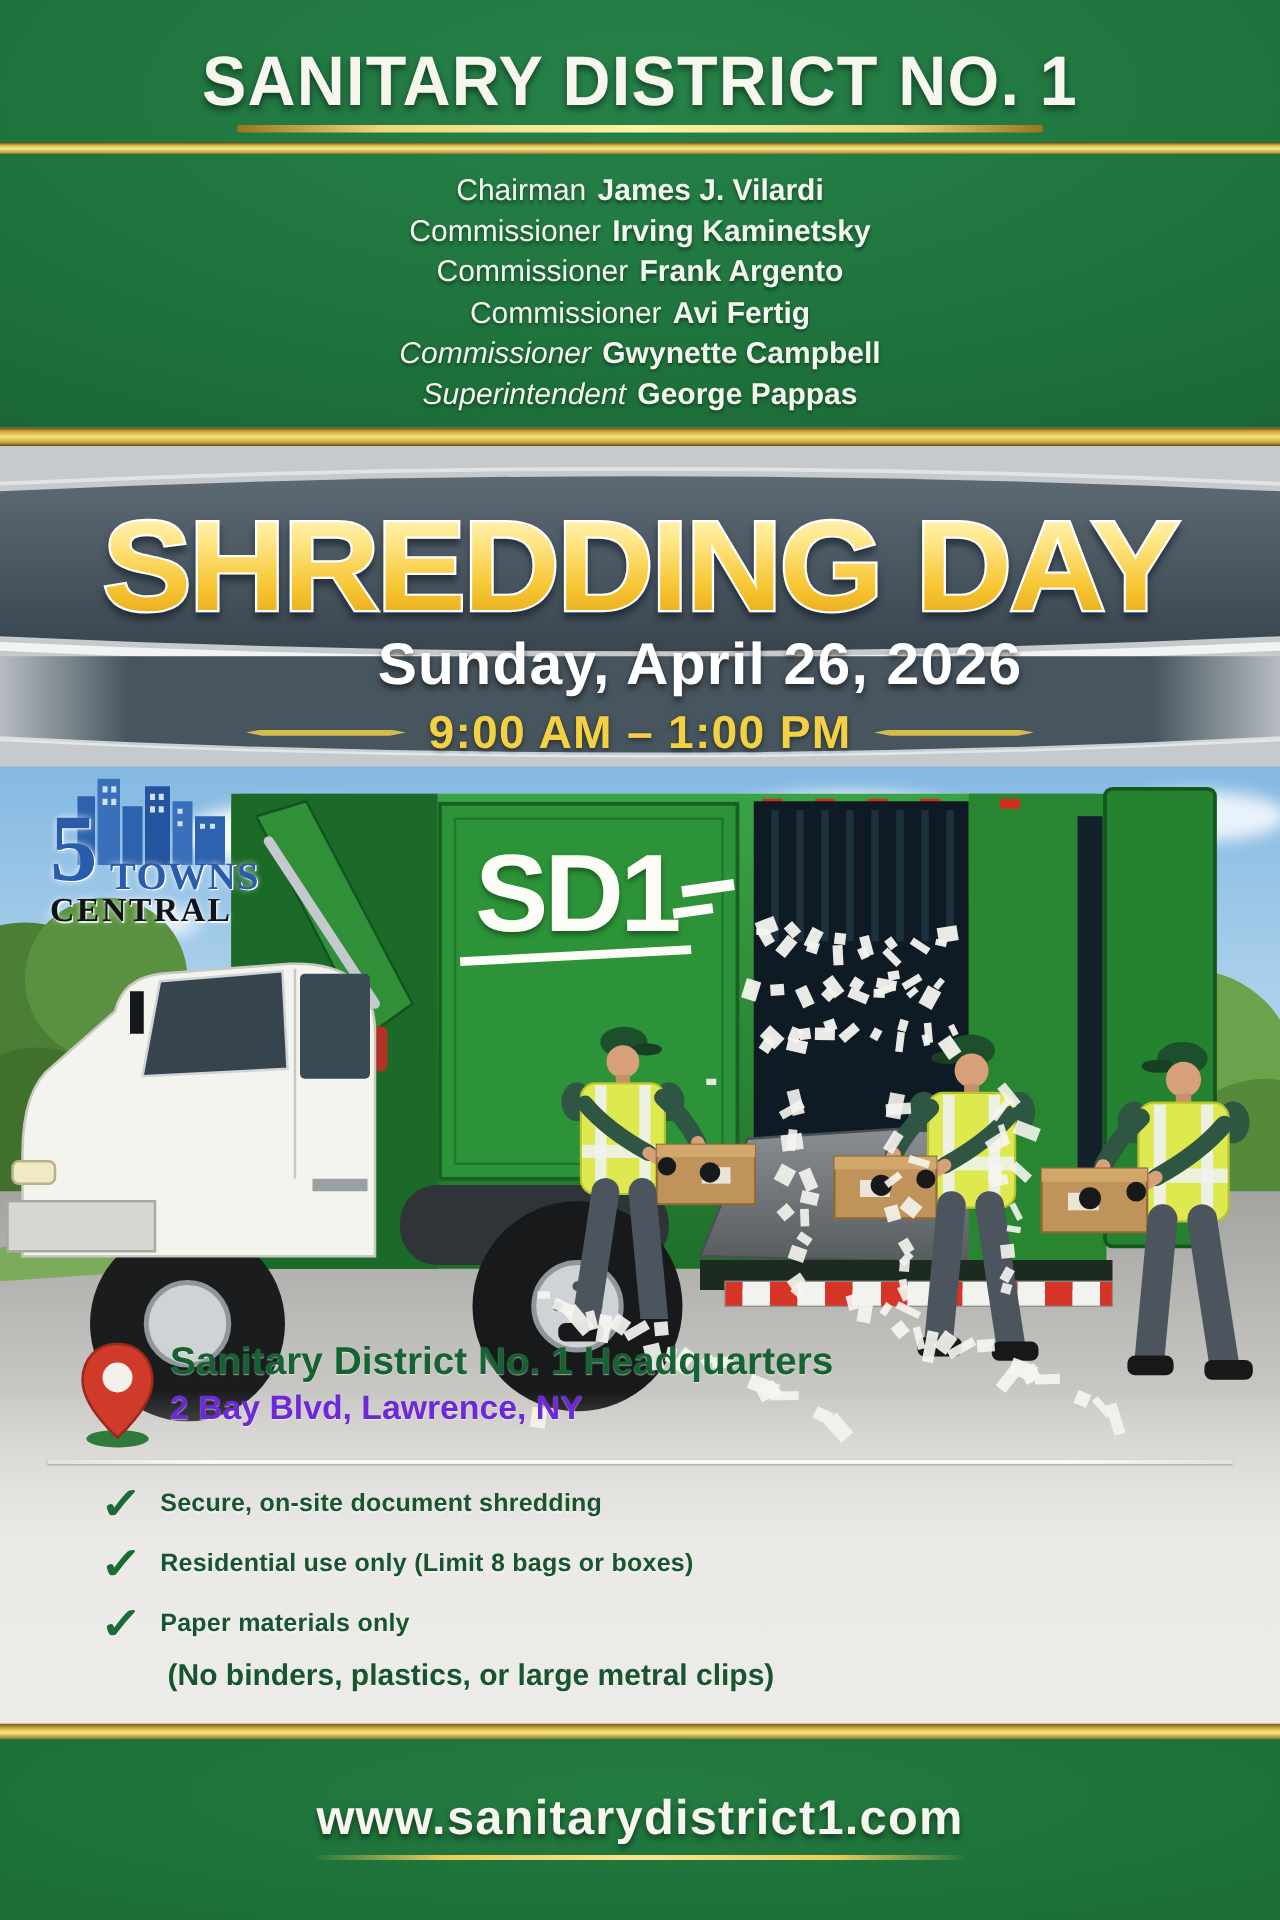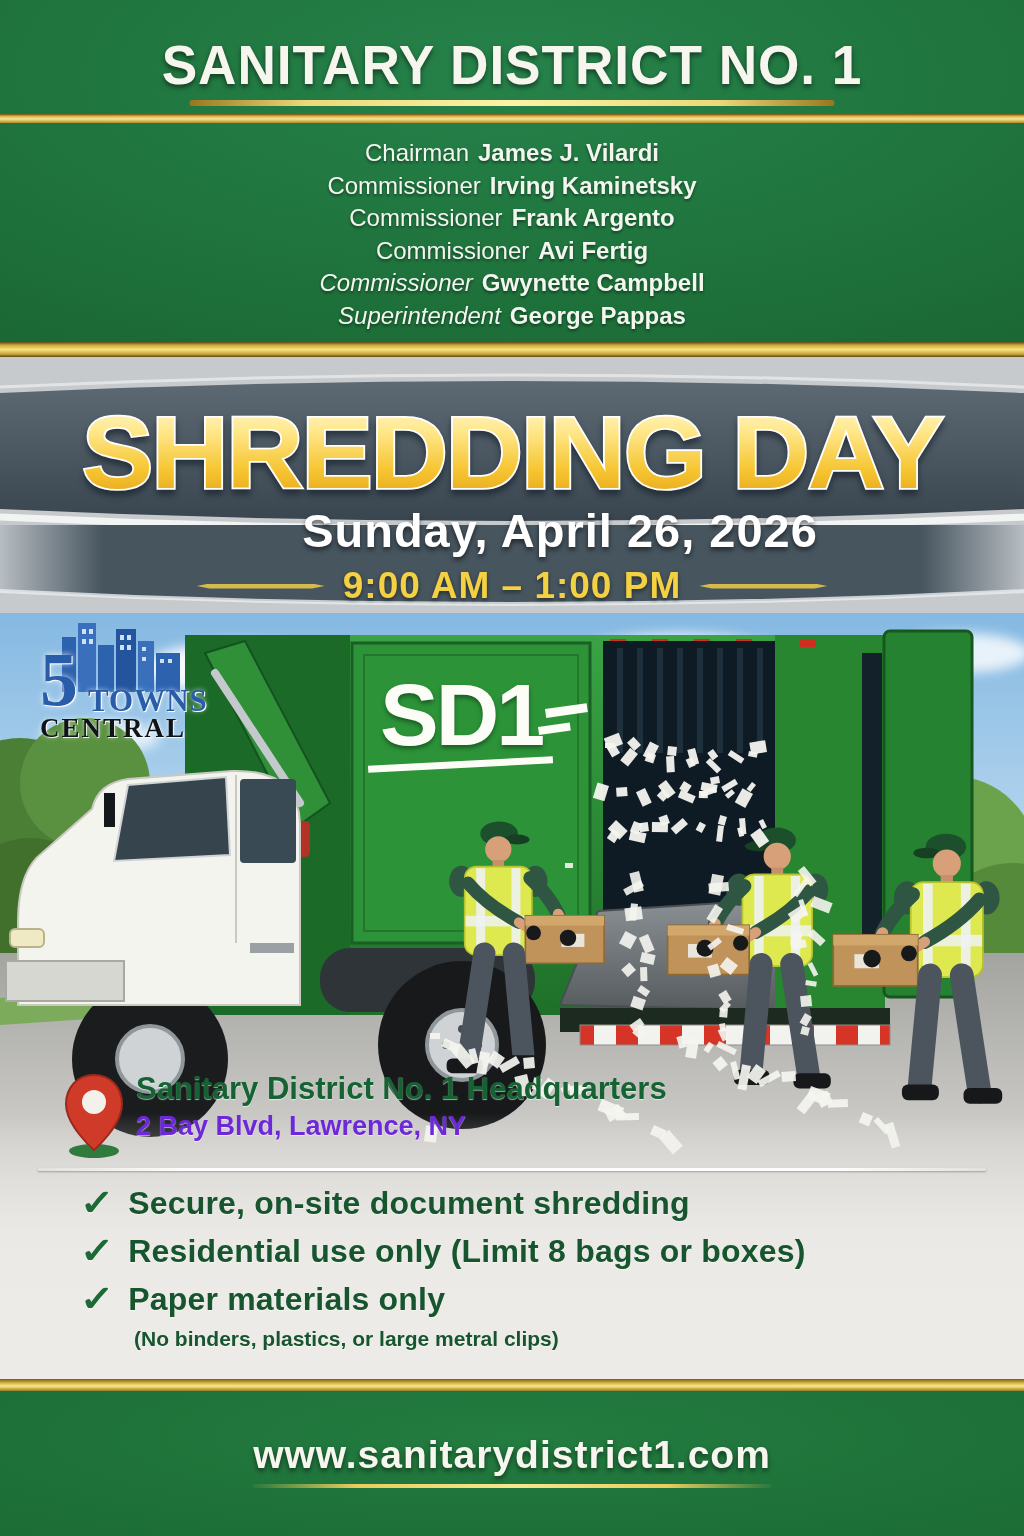--- a/index.html
+++ b/index.html
@@ -64,23 +64,23 @@
 
   .divider{position:absolute;top:811px;left:38px;width:948px;height:3px;
           background:linear-gradient(90deg,rgba(255,255,255,.15),rgba(255,255,255,.95) 15%,rgba(255,255,255,.95) 85%,rgba(255,255,255,.15));
           box-shadow:0 1px 2px rgba(110,110,110,.55);}
 
   
   .checklist{position:absolute;left:82px;top:822px;}
   .check-item{display:flex;align-items:center;height:48px;}
   .check-glyph{font-size:36px;font-weight:bold;color:#1c6a36;margin-right:16px;
           transform:scaleX(1.15);text-shadow:0 1px 1px rgba(255,255,255,.5);}
-  .check-text{font-size:32px;font-weight:bold;color:#17552e;letter-spacing:.2px;
+  .check-text{font-size:20px;font-weight:bold;color:#17552e;letter-spacing:.2px;
           text-shadow:0 1px 1px rgba(255,255,255,.55);}
-  .check-note{margin:4px 0 0 52px;font-size:21px;font-weight:bold;color:#17552e;
+  .check-note{margin:4px 0 0 52px;font-size:24px;font-weight:bold;color:#17552e;
           text-shadow:0 1px 1px rgba(255,255,255,.55);}
 
   
   .footer{position:absolute;top:1379px;left:0;width:100%;height:157px;}
   .footer-gold{height:12px;background:linear-gradient(180deg,#7a5c16,#e7c44f 40%,#f7e88e 60%,#9a7a20);}
   .footer-green{height:145px;text-align:center;
           background:radial-gradient(140% 180% at 50% 30%,#237c40 0%,#1b6b35 55%,#124f26 100%);}
   .footer-site{margin:0;padding-top:42px;font-size:39px;font-weight:bold;color:#f6f6ee;
           letter-spacing:1px;text-shadow:0 3px 5px rgba(0,0,0,.5);}
   .footer-underline{width:520px;height:4px;margin:7px auto 0;border-radius:2px;

